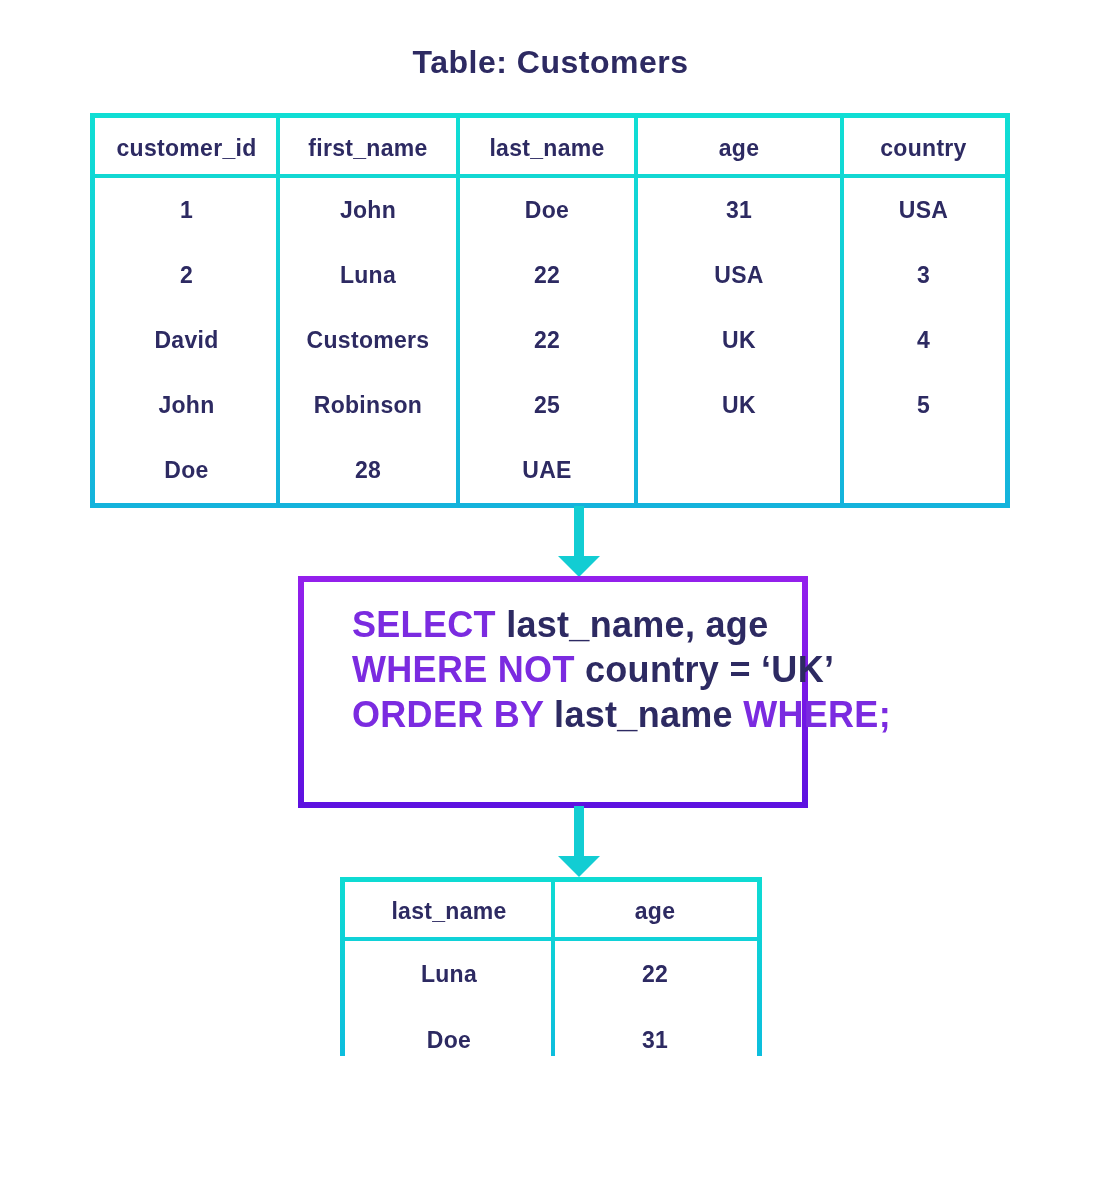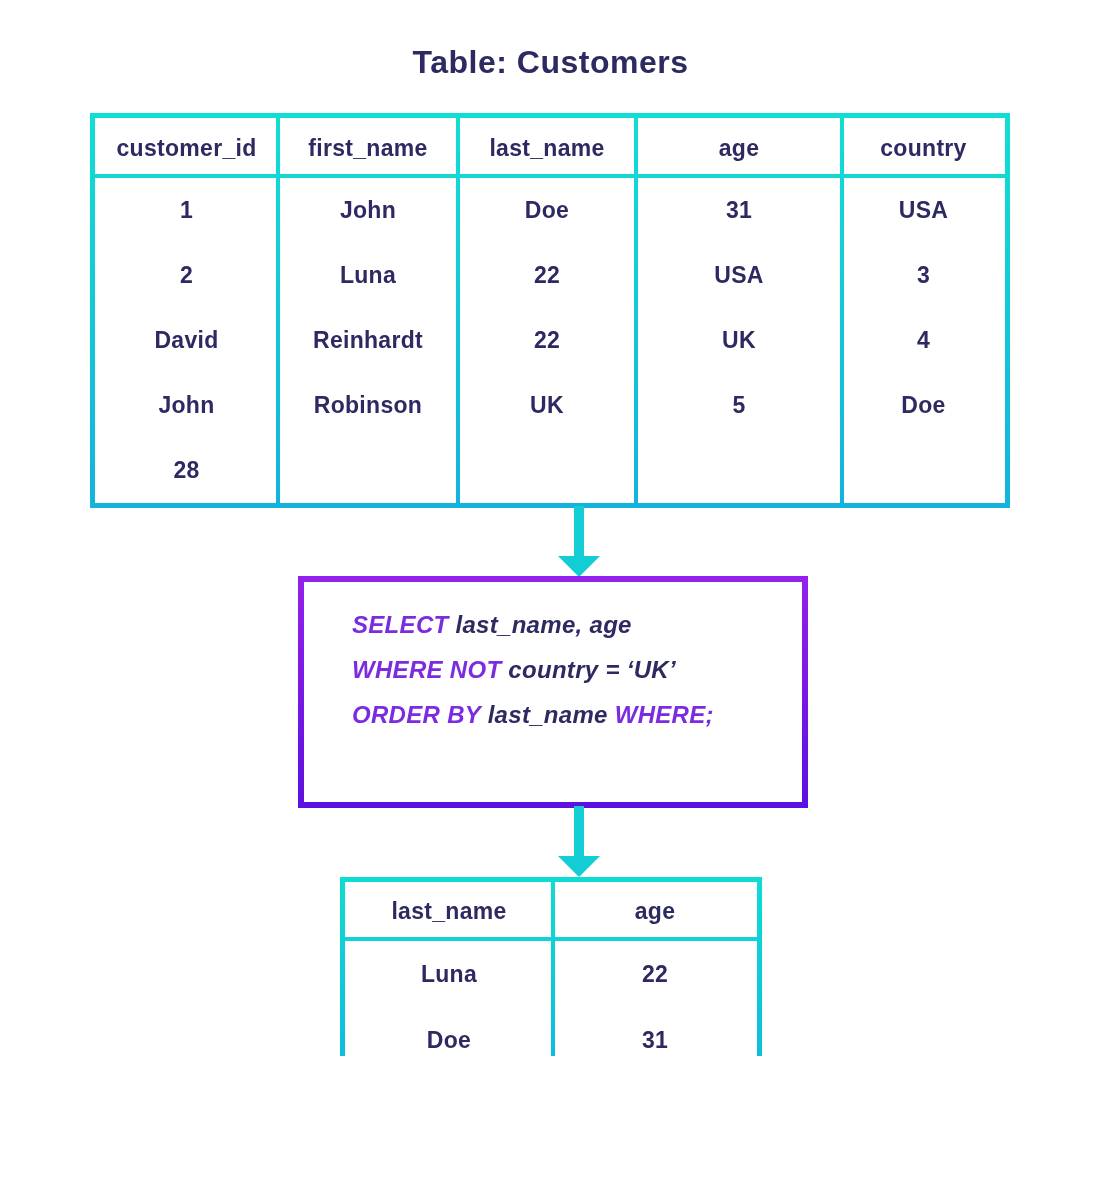--- a/index.html
+++ b/index.html
@@ -52,22 +52,22 @@
   #customers-table .v4{left:745px}
   #customers-table .hline{left:0;right:0;top:56px;height:4px;background:#12d8d3;}
   
   .sql-box{
     position:absolute;left:298px;top:576px;width:510px;height:232px;
     border:6px solid;
     border-image:linear-gradient(180deg,var(--sql-border-top),var(--sql-border-bottom)) 1;
     padding:20px 0 0 48px;
   }
   .sql-line{
-    font-size:24px;font-weight:700;line-height:45px;letter-spacing:.3px;
-    color:var(--text-navy);white-space:pre;font-style:italic;
+    font-size:36px;font-weight:700;line-height:45px;letter-spacing:.3px;
+    color:var(--text-navy);white-space:pre;
   }
   .sql-line .kw{color:var(--keyword-purple);}
   .sql-line .pl{color:var(--text-navy);}
   
   #result-table{
     left:340px;top:877px;width:422px;height:268px;
     border-image:linear-gradient(180deg,var(--result-border-top),var(--result-border-bottom)) 1;
   }
   #result-table .grid{grid-template-columns:208px 1fr;grid-template-rows:59px repeat(3,1fr);}
   #result-table .vline{top:0;bottom:0;width:4px;left:206px;background:linear-gradient(180deg,var(--result-border-top),var(--result-border-bottom));}
@@ -103,30 +103,32 @@
         <div class="cell">John</div>
         <div class="cell">Doe</div>
         <div class="cell">31</div>
         <div class="cell">USA</div>
         <div class="cell">2</div>
         <div class="cell">Luna</div>
         <div class="cell">22</div>
         <div class="cell">USA</div>
         <div class="cell">3</div>
         <div class="cell">David</div>
-        <div class="cell">Reinhardt</div>
+        <div class="cell">Customers</div>
         <div class="cell">22</div>
         <div class="cell">UK</div>
         <div class="cell">4</div>
         <div class="cell">John</div>
         <div class="cell">Robinson</div>
+        <div class="cell">25</div>
         <div class="cell">UK</div>
         <div class="cell">5</div>
         <div class="cell">Doe</div>
         <div class="cell">28</div>
+        <div class="cell">UAE</div>
       </div>
     <div class="vline v1"></div>
     <div class="vline v2"></div>
     <div class="vline v3"></div>
     <div class="vline v4"></div>
     <div class="hline"></div>
   </div>
 
   <div class="arrow" id="arrow-1">
     <div class="arrow-stem"></div>

